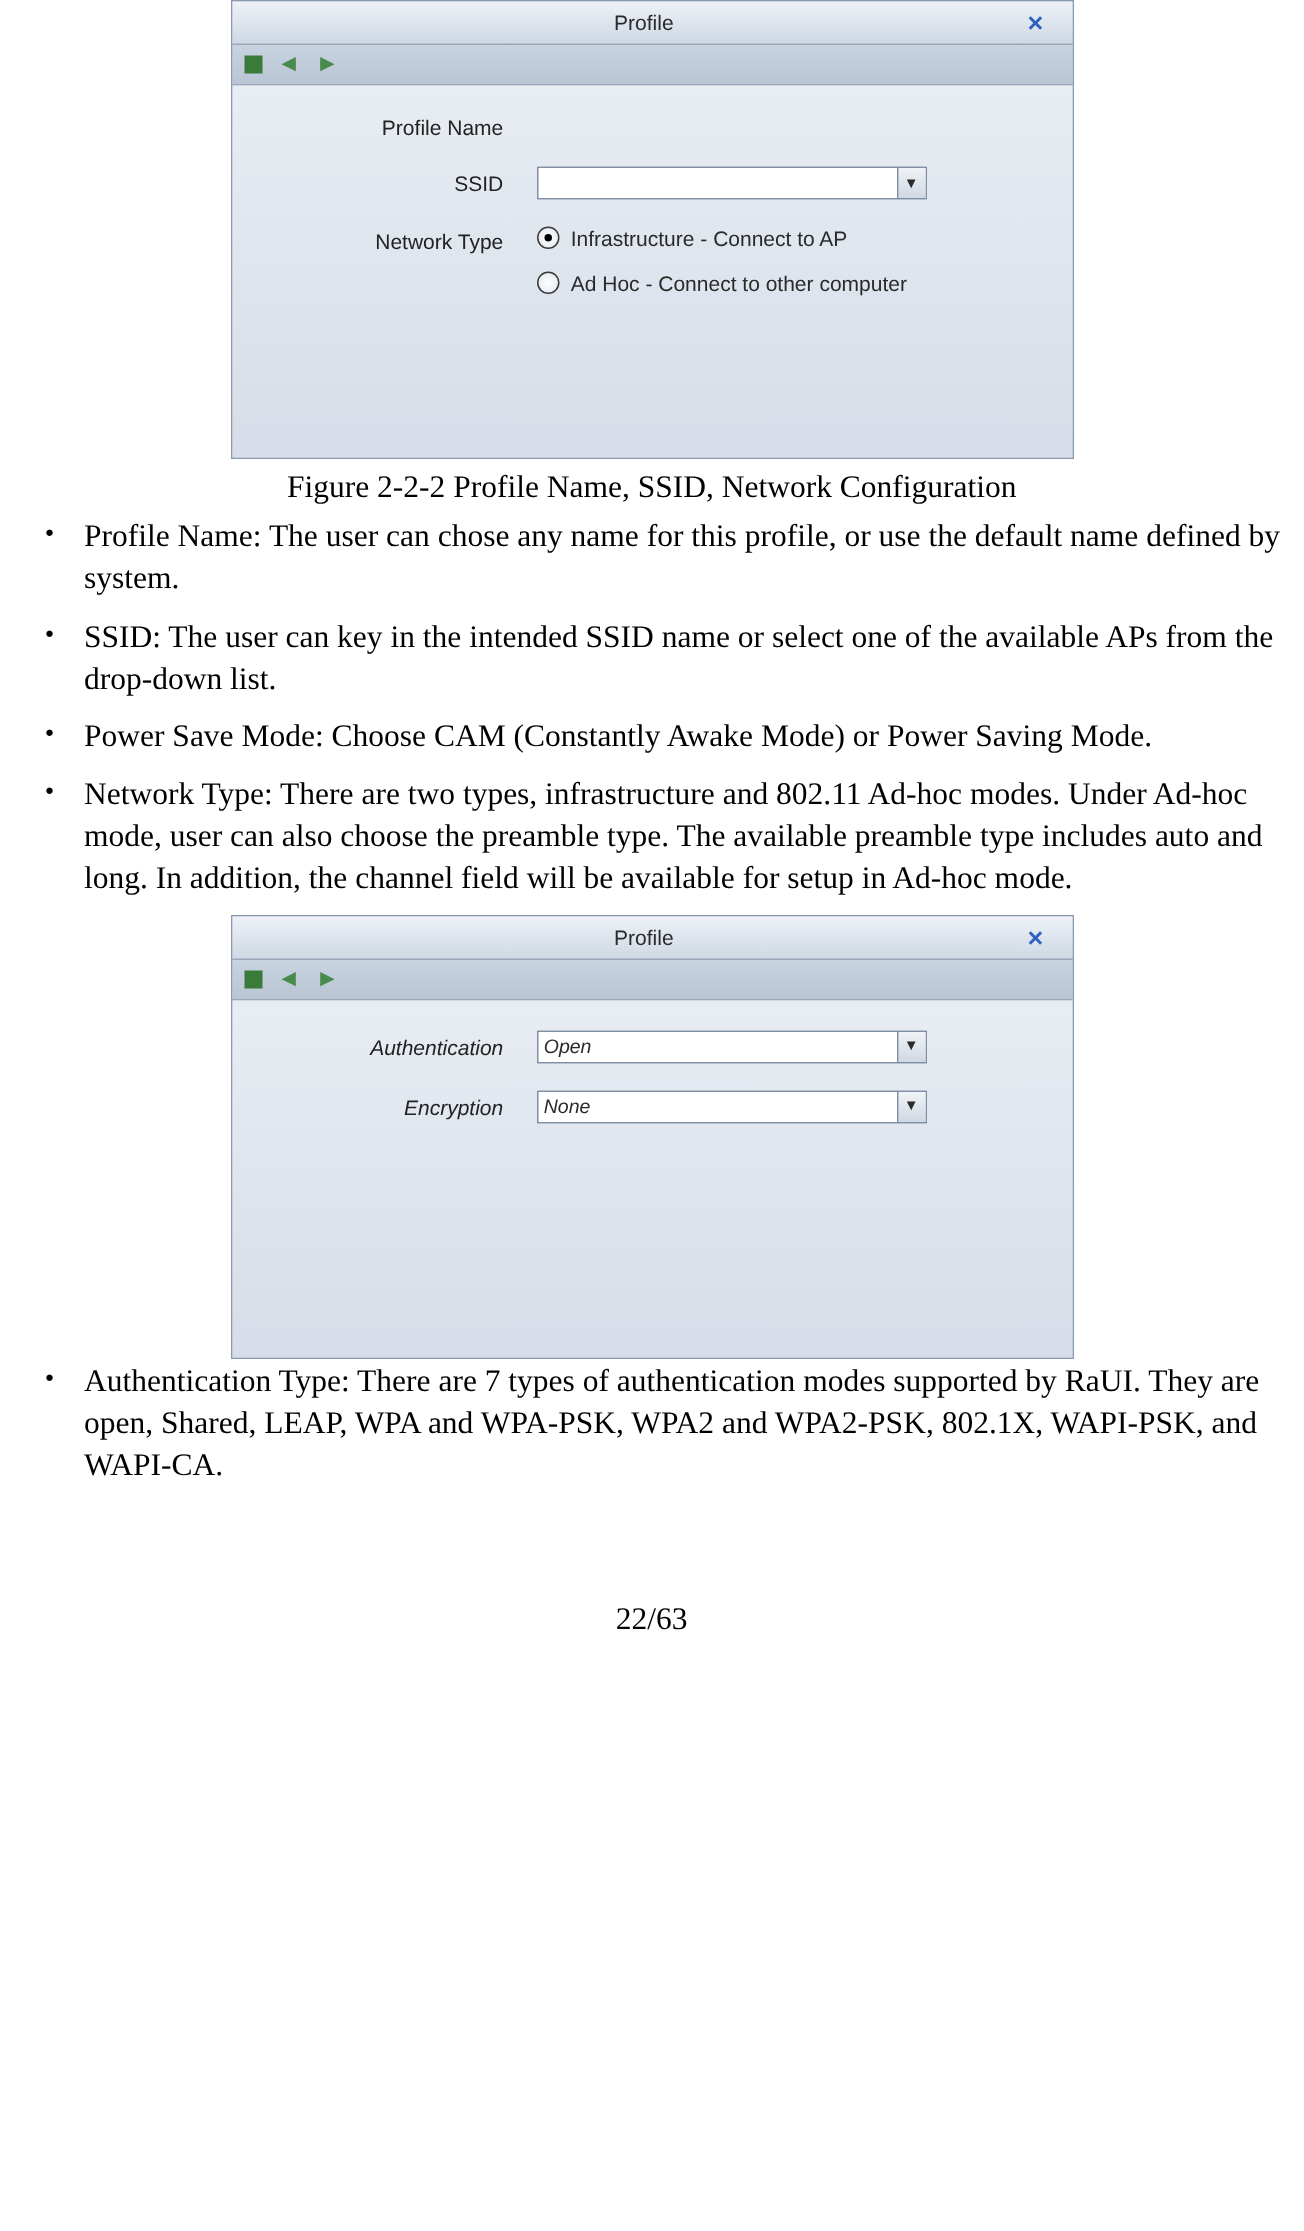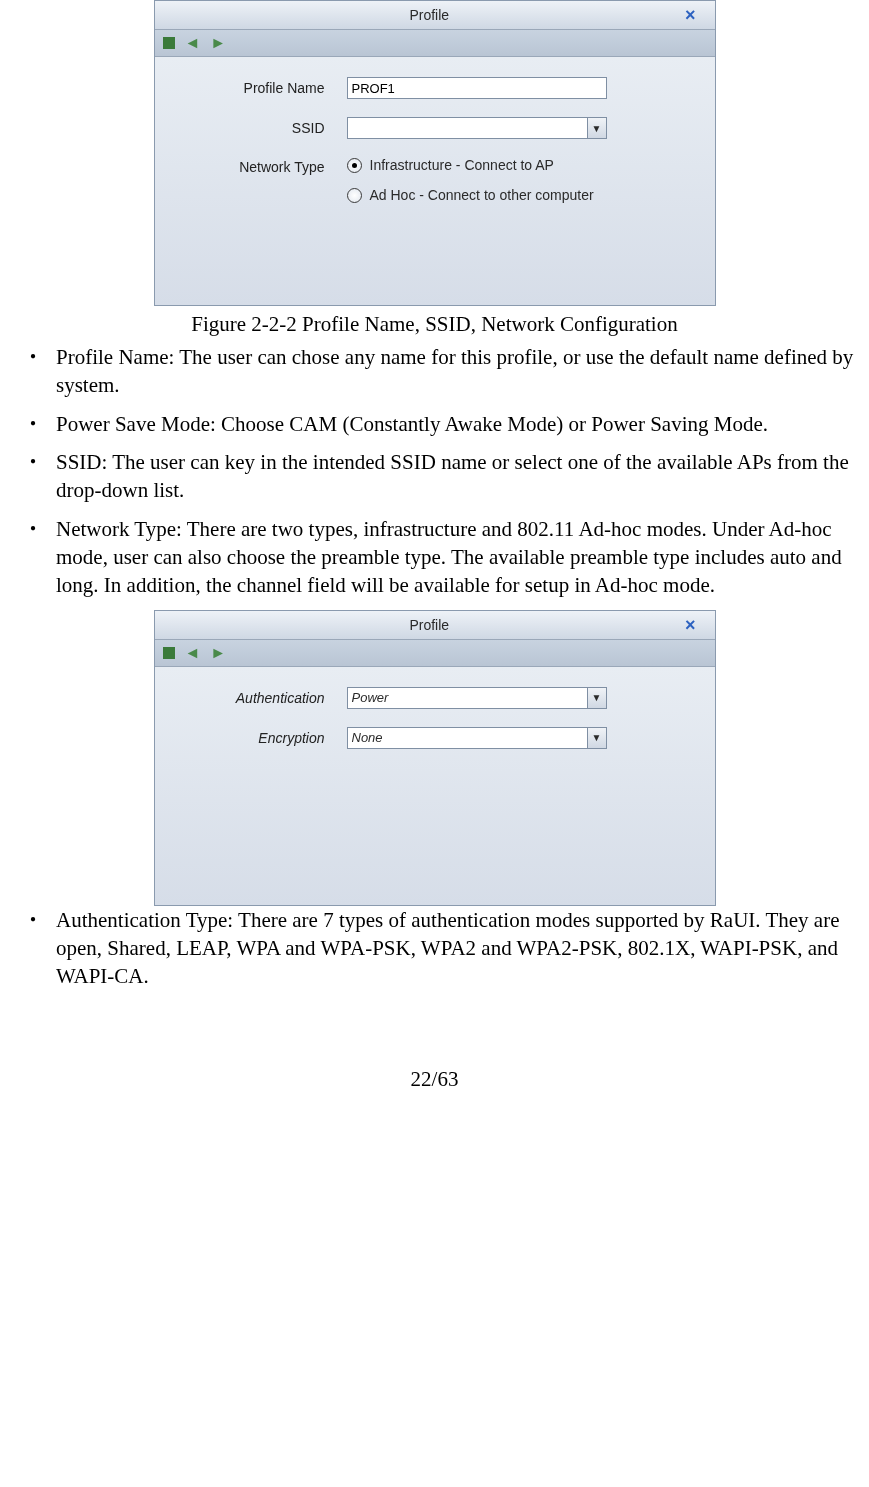--- a/index.html
+++ b/index.html
@@ -66,21 +66,21 @@
     font-size: 16px;
     font-weight: bold;
     line-height: 1;
     cursor: pointer;
   }
   .tb-arrow.left { color: #4a8a4a; }
   .tb-arrow.right { color: #4a8a4a; }
 
   .dialog-body {
     background: linear-gradient(#e8edf3, #d6dde8);
-    padding: 20px 20px 28px 20px;
+    padding: 20px 20px 28px 31px;
   }
 
   .row {
     display: flex;
     align-items: center;
     margin-bottom: 18px;
   }
   .row .lbl {
     width: 150px;
     text-align: right;
@@ -129,21 +129,21 @@
     justify-content: center;
     font-size: 10px;
   }
   .radio-group {
     display: flex;
     flex-direction: column;
     gap: 14px;
   }
   .radio-opt {
     display: flex;
-    align-items: flex-end;
+    align-items: flex-start;
     gap: 8px;
     font-size: 14px;
     cursor: pointer;
   }
   .radio-dot {
     width: 13px;
     height: 13px;
     border-radius: 50%;
     border: 1px solid #3a3a3a;
     background: radial-gradient(#fff, #e0e6ee);
@@ -202,23 +202,20 @@
       <div class="close-x">×</div>
     </div>
     <div class="toolbar">
       <div class="tb-square"></div>
       <div class="tb-arrow left">◄</div>
       <div class="tb-arrow right">►</div>
     </div>
     <div class="dialog-body dialog1-body">
       <div class="row">
         <div class="lbl">Profile Name</div>
-        <div class="ctl">
-          <input class="textfield" type="text" value="PROF1" style="">
-        </div>
       </div>
       <div class="row">
         <div class="lbl">SSID</div>
         <div class="ctl">
           <div class="combo">
             <div class="sel"></div>
             <div class="arrow">▼</div>
           </div>
         </div>
       </div>
@@ -237,41 +234,41 @@
           </div>
         </div>
       </div>
     </div>
   </div>
 
   <div class="caption">Figure 2-2-2 Profile Name, SSID, Network Configuration</div>
 
   <ul class="bullets">
     <li>Profile Name: The user can chose any name for this profile, or use the default name defined by system.</li>
+    <li>SSID: The user can key in the intended SSID name or select one of the available APs from the drop-down list.</li>
     <li>Power Save Mode: Choose CAM (Constantly Awake Mode) or Power Saving Mode.</li>
-    <li>SSID: The user can key in the intended SSID name or select one of the available APs from the drop-down list.</li>
     <li>Network Type: There are two types, infrastructure and 802.11 Ad-hoc modes. Under Ad-hoc mode, user can also choose the preamble type. The available preamble type includes auto and long. In addition, the channel field will be available for setup in Ad-hoc mode.</li>
   </ul>
 
   <div class="dialog" style="margin-top:6px">
     <div class="dialog-titlebar">
       <div class="dialog-title">Profile</div>
       <div class="close-x">×</div>
     </div>
     <div class="toolbar">
       <div class="tb-square"></div>
       <div class="tb-arrow left">◄</div>
       <div class="tb-arrow right">►</div>
     </div>
     <div class="dialog-body dialog2-body">
       <div class="row">
         <div class="lbl">Authentication</div>
         <div class="ctl">
           <div class="combo">
-            <div class="sel">Power</div>
+            <div class="sel">Open</div>
             <div class="arrow">▼</div>
           </div>
         </div>
       </div>
       <div class="row">
         <div class="lbl">Encryption</div>
         <div class="ctl">
           <div class="combo">
             <div class="sel">None</div>
             <div class="arrow">▼</div>

